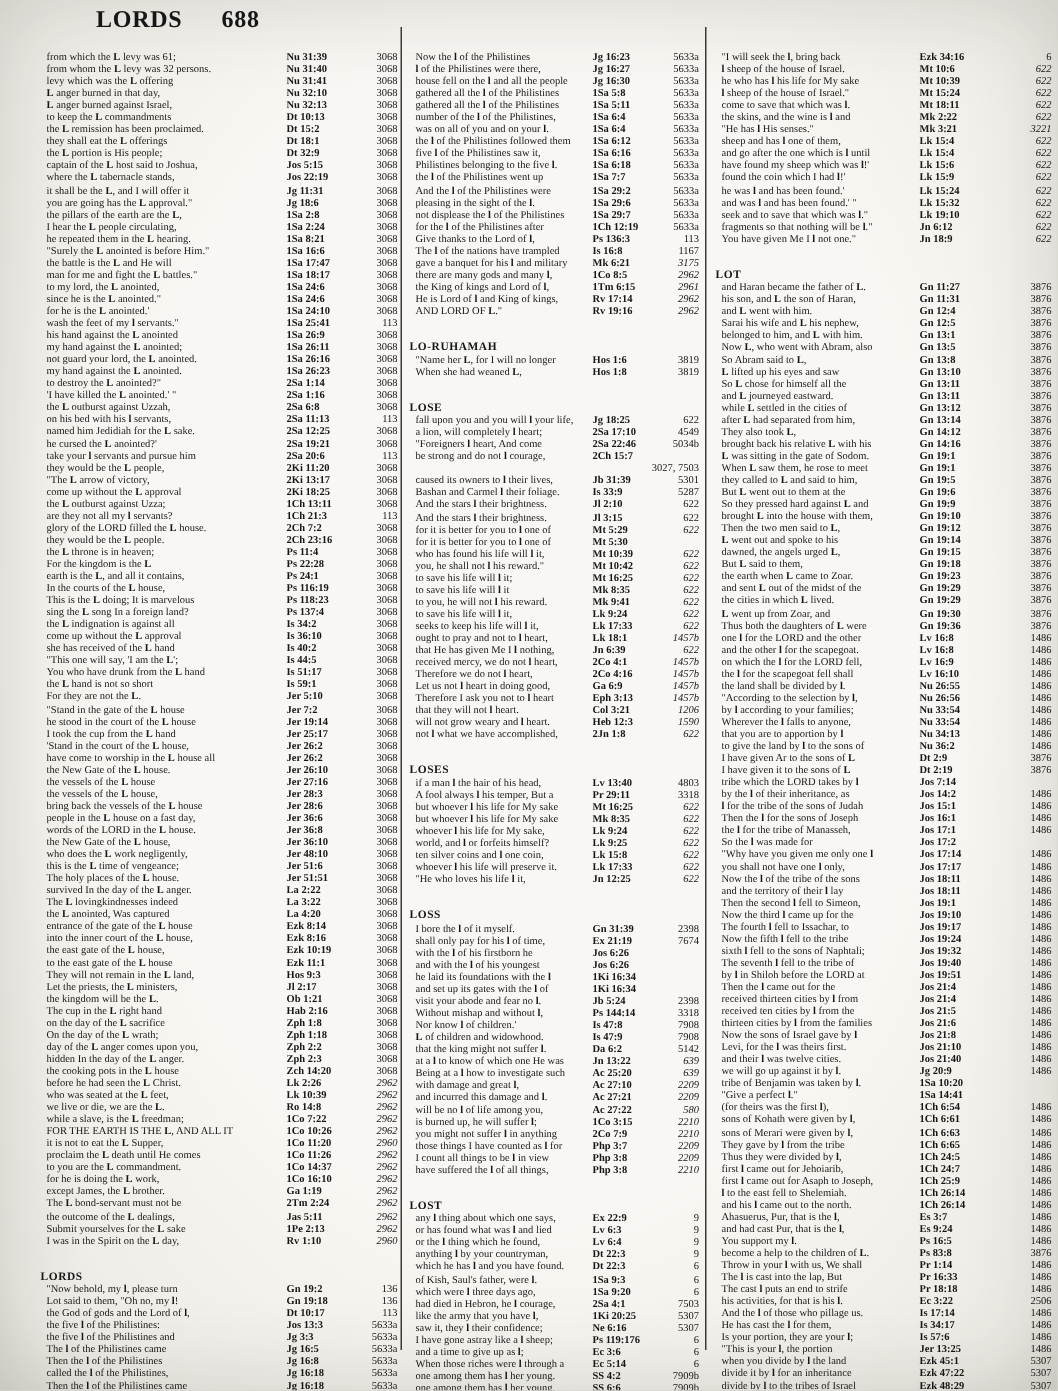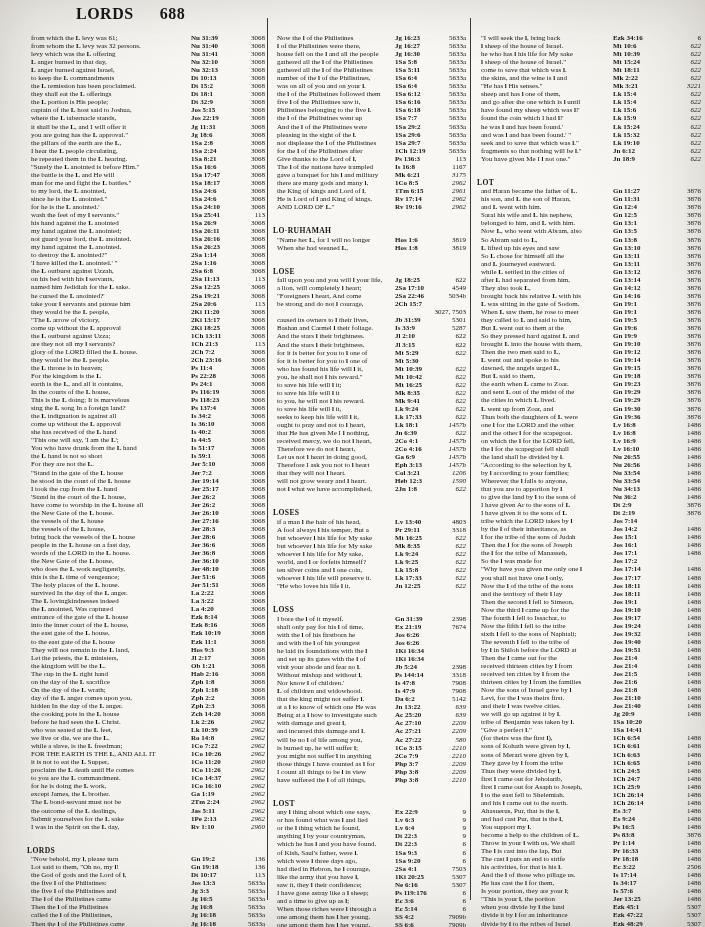--- a/index.html
+++ b/index.html
@@ -2,21 +2,21 @@
 <html><head>
 <meta charset="utf-8">
 <style>
   html,body{margin:0;padding:0;background:#dddbd5;}
   .page{
     position:relative;width:705px;height:927px;overflow:hidden;
     background:radial-gradient(ellipse at 50% 45%, #f8f7f3 55%, #eceae4 92%, #e0ded7 100%);
     font-family:"Liberation Serif", serif;color:#161616;
     box-shadow:inset 0 0 60px rgba(60,55,45,.18);
   }
-  .hdr{position:absolute;top:5px;left:76px;font-weight:bold;font-size:16px;letter-spacing:.5px;white-space:nowrap;}
+  .hdr{position:absolute;top:5px;left:64px;font-weight:bold;font-size:16px;letter-spacing:.5px;white-space:nowrap;}
   .hdr .num{margin-left:26px;}
   .rule{position:absolute;top:18px;height:882px;width:1px;background:#3c3a36;}
   .rule.r1{left:267px;}
   .rule.r2{left:470px;}
   .col{position:absolute;top:34px;}
   .col1{left:27px;width:239px;}
   .col2{left:273px;width:194px;}
   .col3{left:477px;width:225px;}
   .row{display:flex;height:8.06px;line-height:8.06px;font-size:7px;white-space:nowrap;}
   .t{flex:1 1 0;overflow:hidden;padding-left:4px;}

